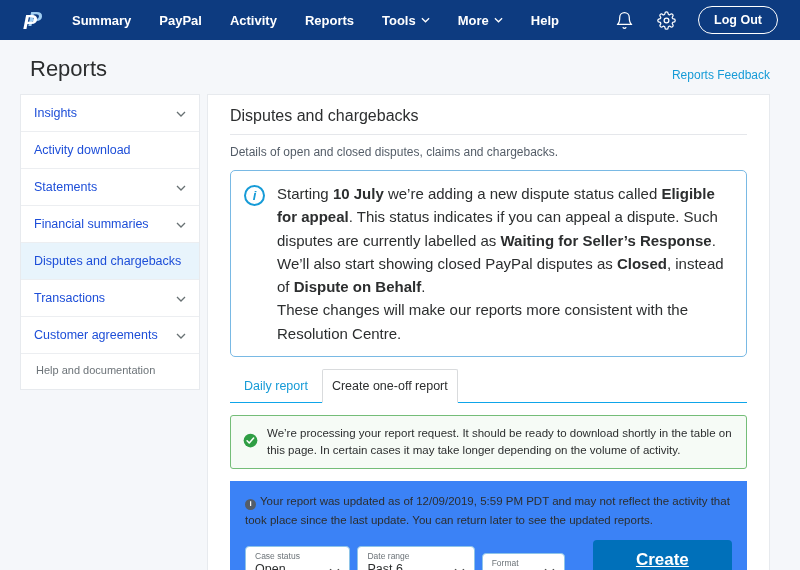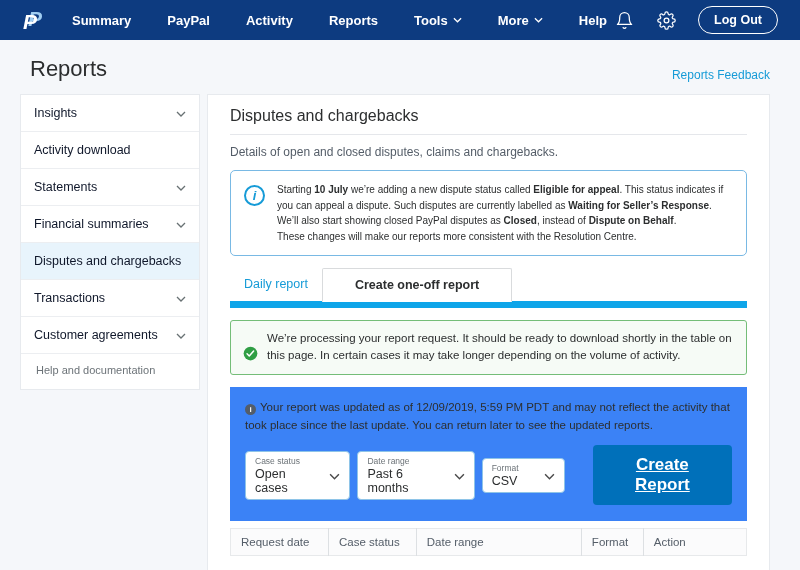--- a/index.html
+++ b/index.html
@@ -4,58 +4,58 @@
 <style>
   * { margin:0; padding:0; box-sizing:border-box; }
   html,body { width:800px; height:570px; overflow:hidden; }
   body { font-family:"Liberation Sans", sans-serif; background:#f5f7fa; color:#2c2e2f; }
 
   
   .topnav { height:40px; background:#0d3b80; display:flex; align-items:center; padding:0 22px; }
   .pp-logo { position:relative; width:24px; height:28px; margin-right:26px; font-style:italic; font-weight:bold; font-size:21px; line-height:28px; cursor:pointer; }
   .pp-logo .pp-back { position:absolute; left:6px; top:-1px; color:#9fcdf1; }
   .pp-logo .pp-front { position:absolute; left:1px; top:2px; color:#ffffff; }
-  .nav-items { display:flex; align-items:center; gap:36px; }
+  .nav-items { display:flex; align-items:center; gap:28px; }
   .nav-item { color:#ffffff; font-size:13px; font-weight:bold; display:flex; align-items:center; gap:5px; cursor:pointer; white-space:nowrap; }
   .nav-item svg { display:block; }
   .nav-right { margin-left:auto; display:flex; align-items:center; gap:22px; }
   .nav-icon { width:20px; height:20px; cursor:pointer; display:flex; align-items:center; justify-content:center; }
   .logout-btn { border:1.5px solid #ffffff; border-radius:16px; background:transparent; color:#ffffff; font-family:inherit; font-size:12.5px; font-weight:bold; padding:6px 15px; cursor:pointer;text-align:right; }
 
   
   .page-header { display:flex; align-items:flex-end; justify-content:space-between; padding:16px 30px 12px 30px; }
   .page-title { font-size:22px; font-weight:normal; color:#2c2e2f; }
   .feedback-link { font-size:12px; color:#169bd7; text-decoration:none; cursor:pointer; }
 
   
   .layout { display:flex; align-items:flex-start; padding:0 30px 0 20px; gap:7px; }
 
   
   .sidebar { width:180px; background:#ffffff; border:1px solid #e7eaee; flex-shrink:0; }
-  .side-item { display:flex; align-items:flex-end; justify-content:space-between; padding:11px 13px; font-size:12.5px; color:#0f172a; border-bottom:1px solid #eceef1; cursor:pointer; }
+  .side-item { display:flex; align-items:flex-end; justify-content:space-between; padding:11px 13px; font-size:12.5px; color:#1d4ed8; border-bottom:1px solid #eceef1; cursor:pointer; }
   .side-item.selected { background:#e8f4fc; }
   .side-item .chev { color:#687173; }
   .side-help { display:block; padding:10px 13px 13px 15px; font-size:11px; color:#6c7378; text-decoration:none; cursor:pointer; }
 
   
   .main-card { flex:1; background:#ffffff; border:1px solid #e7eaee; padding:12px 22px 16px 22px; }
   .main-title { font-size:16px; font-weight:normal; color:#2c2e2f; padding-bottom:9px; border-bottom:1px solid #e5e7eb; }
   .main-subtitle { font-size:12px; color:#545d68; margin-top:10px; }
 
   .info-box { margin-top:11px; border:1px solid #79b9e4; border-radius:5px; padding:11px 13px; display:flex; gap:12px; align-items:flex-start; }
   .info-circle { flex-shrink:0; width:21px; height:21px; border:2px solid #169bd7; border-radius:50%; color:#169bd7; font-size:13px; font-weight:bold; font-style:italic; display:flex; align-items:center; justify-content:center; margin-top:3px; }
-  .info-text { font-size:10px; line-height:1.55; color:#2c2e2f; }
+  .info-text { font-size:15px; line-height:1.55; color:#2c2e2f; }
   .info-text b { font-weight:bold; }
 
-  .tabs { margin-top:12px; display:flex; border-bottom:7px solid #0ea5e9; }
+  .tabs { margin-top:12px; display:flex; align-items:flex-end; border-bottom:1px solid #0ea5e9; }
   .tab { font-size:12.5px; padding:9px 14px; cursor:pointer; }
   .tab.inactive { color:#169bd7; }
-  .tab.active { color:#2c2e2f; background:#ffffff; border:1px solid #d9dbdd; border-bottom:1px solid #ffffff; margin-bottom:-1px; border-radius:2px 2px 0 0; padding:9px 32px;font-weight:bold; }
-
-  .success-box { margin-top:12px; border:1px solid #74bd78; border-radius:3px; background:#f6fbf6; padding:9px 12px; display:flex; gap:9px; align-items:flex-end; }
+  .tab.active { color:#2c2e2f; background:#ffffff; border:1px solid #d9dbdd; border-bottom:1px solid #ffffff; margin-bottom:-1px; border-radius:2px 2px 0 0; padding:9px 9px; }
+
+  .success-box { margin-top:12px; border:1px solid #74bd78; border-radius:3px; background:#f6fbf6; padding:9px 12px; display:flex; gap:9px; align-items:center; }
   .success-icon { flex-shrink:0; margin-top:1px; }
   .success-text { font-size:11.5px; line-height:1.5; color:#2c2e2f; }
 
   .form-panel { margin-top:12px; background:#3b82f6; padding:11px 15px 16px 15px; }
   .update-note { font-size:11.5px; line-height:1.6; color:#2c2e2f; }
   .mini-info { display:inline-flex; width:11px; height:11px; border-radius:50%; background:#545d68; color:#ffffff; font-size:8px; font-weight:bold; align-items:center; justify-content:center; vertical-align:-1px; margin-right:4px; }
   .form-row { display:flex; align-items:center; gap:7px; margin-top:11px; }
   .select-box { background:#ffffff; border:1px solid #8ec4e8; border-radius:4px; padding:4px 9px; display:flex; align-items:center; justify-content:space-between; cursor:pointer; }
   .select-box .texts { display:flex; flex-direction:column; }
   .select-label { font-size:8.5px; color:#6c7378; }

